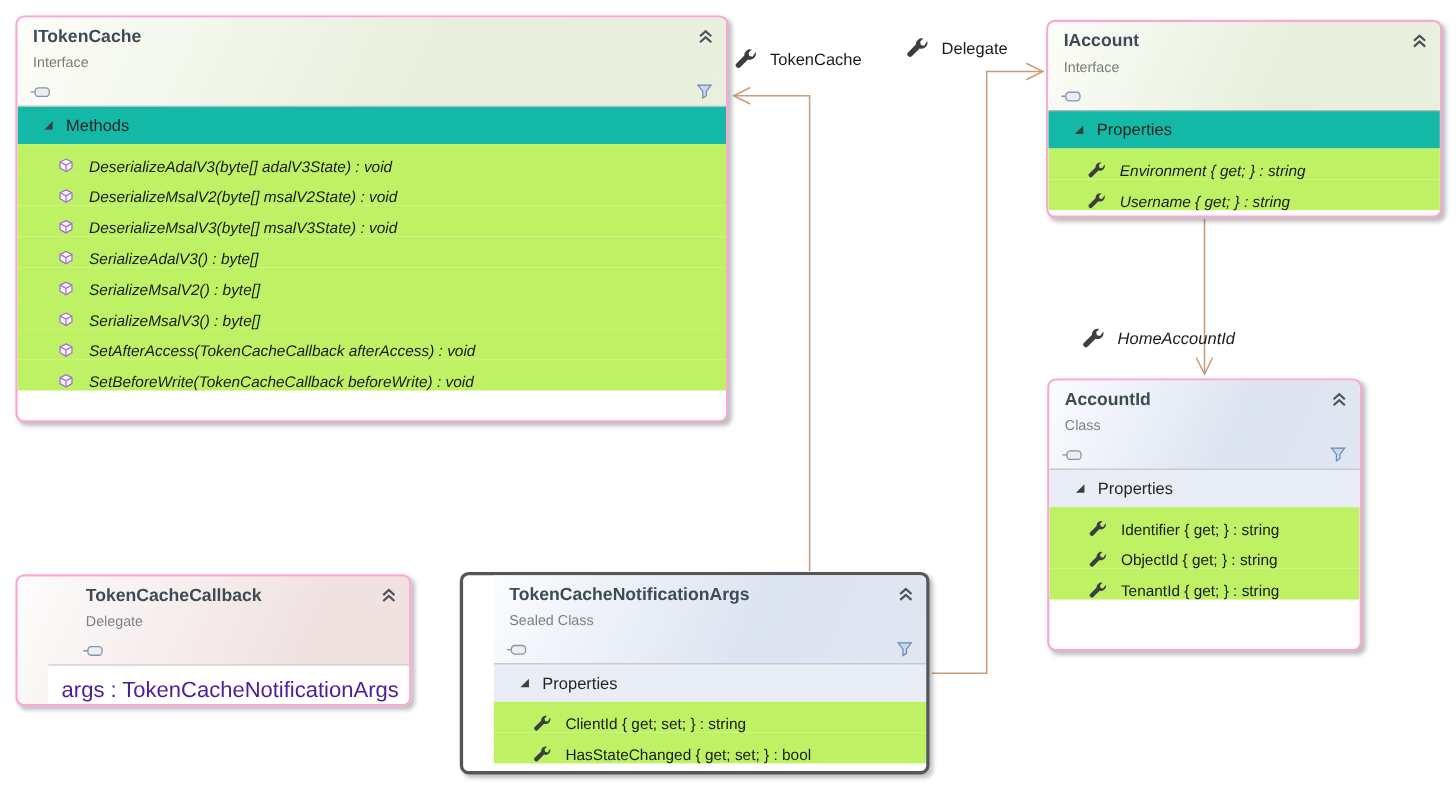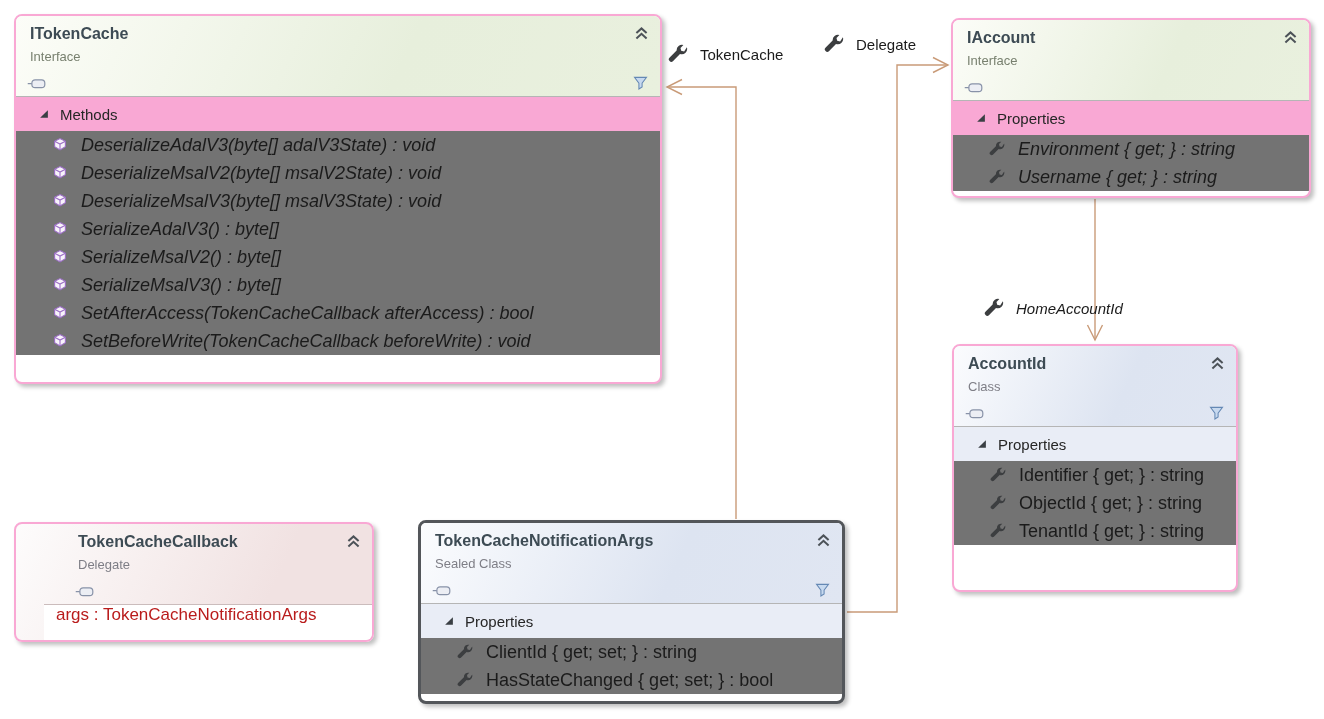--- a/index.html
+++ b/index.html
@@ -1,45 +1,45 @@
 <!DOCTYPE html>
 <html><head>
 <meta charset="utf-8">
 <style>
   html,body{margin:0;padding:0;background:#fff;}
   .canvas{position:relative;width:1324px;height:719px;background:#ffffff;overflow:hidden;
           font-family:"Liberation Sans",sans-serif;}
   .wires{position:absolute;left:0;top:0;}
   .box{position:absolute;box-sizing:border-box;background:#fff;border:2px solid #f9a8d4;
        border-radius:8px;box-shadow:3px 3px 4px rgba(0,0,0,.25);overflow:hidden;}
-  .box.selected{border:3px solid #53565a;}
+  .box.selected{border:3px solid #53565a;padding-left:28px;}
   .hdr{position:relative;height:80px;border-bottom:1px solid #b5b5b5;}
   .hdr.green{background:linear-gradient(115deg,#fcfdf8 0%,#e7efdc 60%,#e9f0de 100%);}
   .hdr.blue{background:linear-gradient(115deg,#fbfcfe 0%,#dde4f1 60%,#e0e6f2 100%);}
   .hdr.pink{background:linear-gradient(115deg,#fdfcfc 0%,#f1e2e2 60%,#f2e4e4 100%);}
   .box.delegate{background:linear-gradient(115deg,#fdfcfc 0%,#f1e2e2 70%);padding-left:48px;}
   .box.delegate .hdr{border-bottom:none;background:transparent;}
   .title{position:absolute;left:14px;top:9px;font-size:16px;font-weight:bold;color:#3d4b54;}
   .subtitle{position:absolute;left:14px;top:33px;font-size:13px;color:#78806f;}
   .hdr.blue .subtitle,.hdr.pink .subtitle{color:#7e7e86;}
   .chev{position:absolute;right:10px;top:9px;width:17px;height:17px;cursor:pointer;}
   .pill{position:absolute;left:10px;bottom:6px;width:21px;height:12px;}
   .funnel{position:absolute;right:12px;bottom:5px;width:15px;height:16px;cursor:pointer;}
   .sec{height:34px;display:flex;align-items:center;gap:11px;padding-left:23px;
        font-size:15px;color:#262626;}
-  .sec.green{background:#f9a8d4;}
+  .sec.green{background:#14b8a6;}
   .sec.blue{background:#e9edf6;}
   .exp{width:10px;height:10px;flex:0 0 10px;}
-  .mrow{height:28px;display:flex;align-items:center;gap:13px;padding-left:36px;
-        font-size:18px;color:#1b1b1b;background:#737373;white-space:nowrap;}
+  .mrow{height:28px;display:flex;align-items:flex-end;gap:13px;padding-left:36px;
+        font-size:14px;color:#1b1b1b;background:#bef264;white-space:nowrap;}
   .mrow.it{font-style:italic;}
   .mi{width:16px;height:16px;flex:0 0 16px;}
   .dpanel{position:absolute;left:28px;right:0;top:80px;bottom:0;background:#fff;
-          border-top:1px solid #cbbcbc;display:flex;align-items:flex-start;padding-left:12px;
-          font-size:17px;color:#b91c1c;}
+          border-top:1px solid #cbbcbc;display:flex;align-items:flex-end;padding-left:12px;
+          font-size:20px;color:#4c1d95;}
   .lbl{position:absolute;display:flex;align-items:center;gap:12px;font-size:15px;color:#1b1b1b;}
   .lbl .li{width:20px;height:20px;flex:0 0 20px;}
   .lbl.it .lt{font-style:italic;}
 </style>
 </head>
 <body>
 
 <svg width="0" height="0" style="position:absolute" aria-hidden="true">
   <defs>
     <g id="ic-cube">
@@ -131,21 +131,21 @@
     <div class="mrow it">
       <svg class="mi" viewBox="0 0 16 16">
           <use href="#ic-cube"></use>
         </svg>
       <span>SerializeMsalV3() : byte[]</span>
     </div>
     <div class="mrow it">
       <svg class="mi" viewBox="0 0 16 16">
           <use href="#ic-cube"></use>
         </svg>
-      <span>SetAfterAccess(TokenCacheCallback afterAccess) : bool</span>
+      <span>SetAfterAccess(TokenCacheCallback afterAccess) : void</span>
     </div>
     <div class="mrow it">
       <svg class="mi" viewBox="0 0 16 16">
           <use href="#ic-cube"></use>
         </svg>
       <span>SetBeforeWrite(TokenCacheCallback beforeWrite) : void</span>
     </div>
   </div>
 
   <div class="box" style="left:951px;top:18px;width:360px;height:180px">

